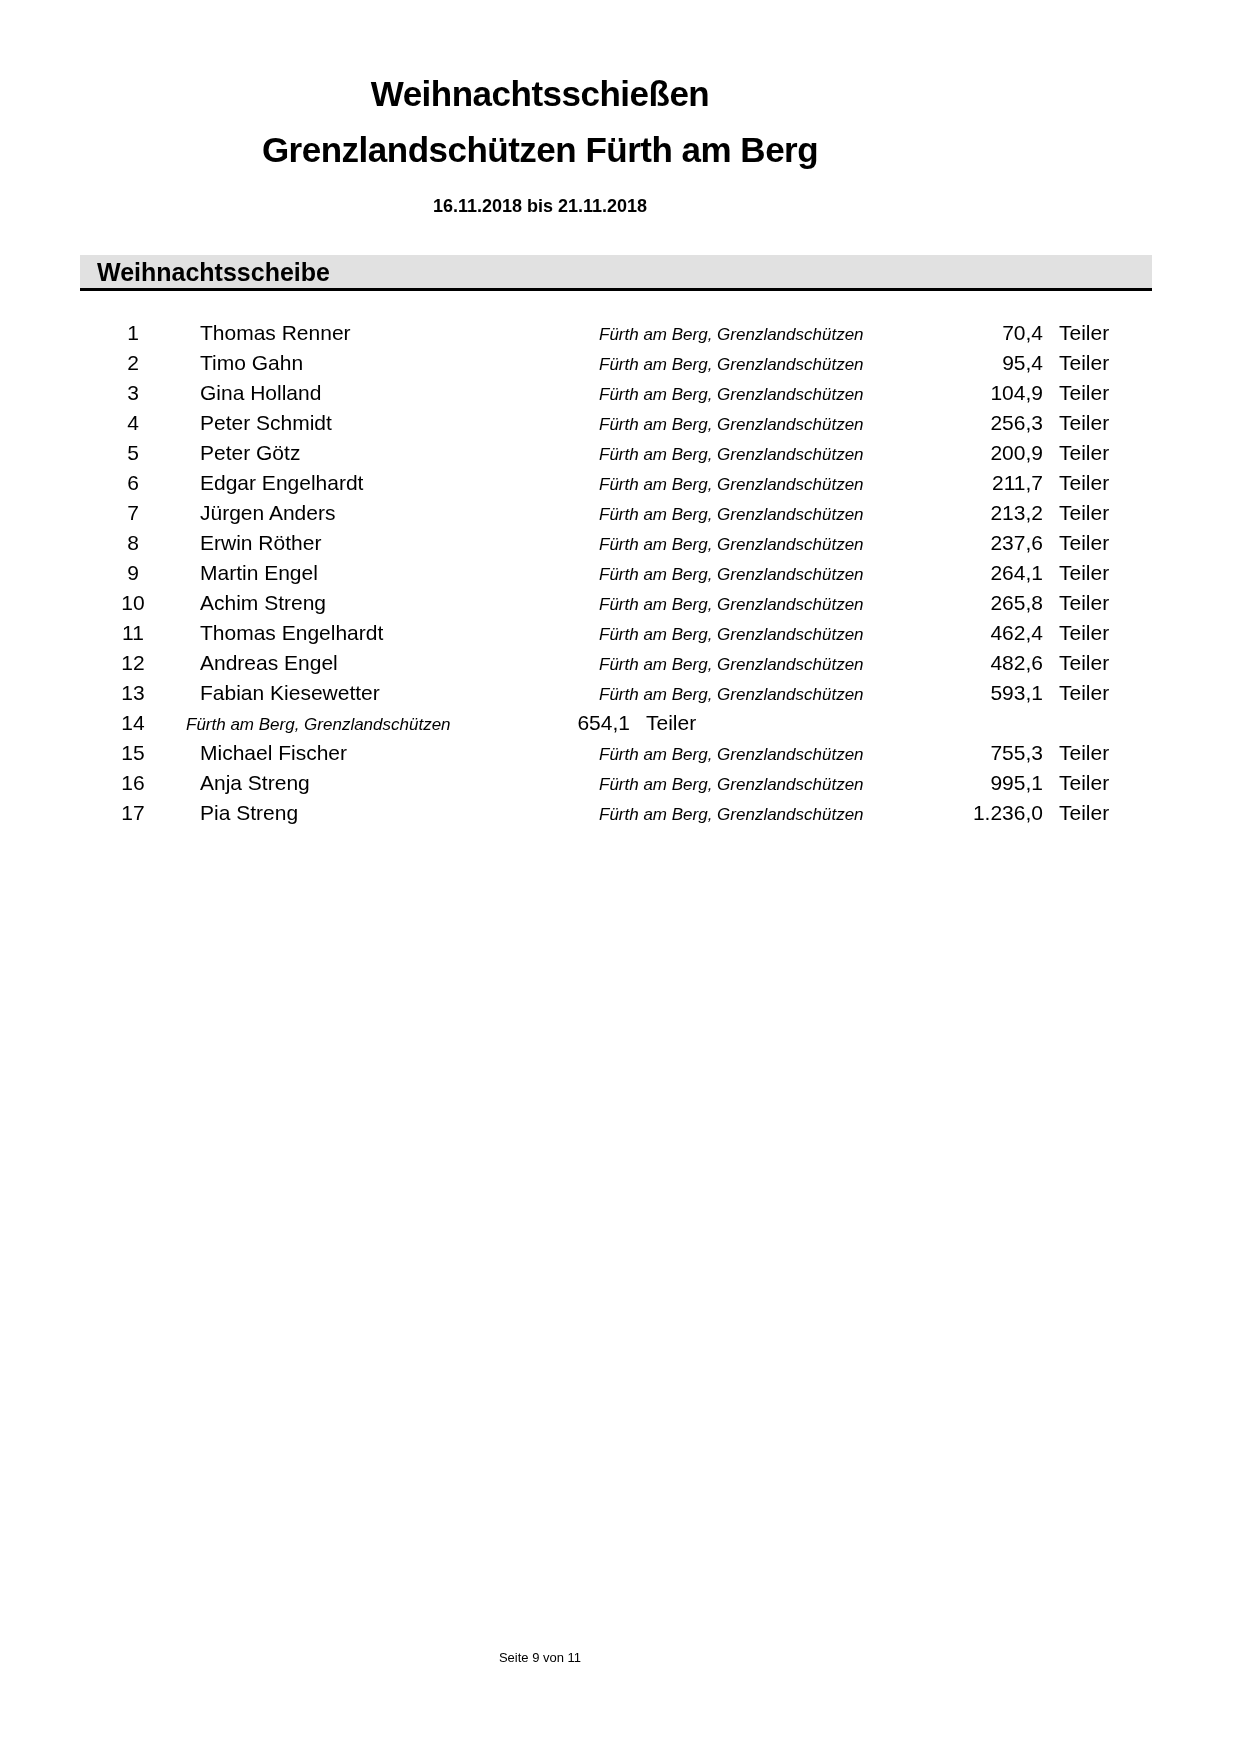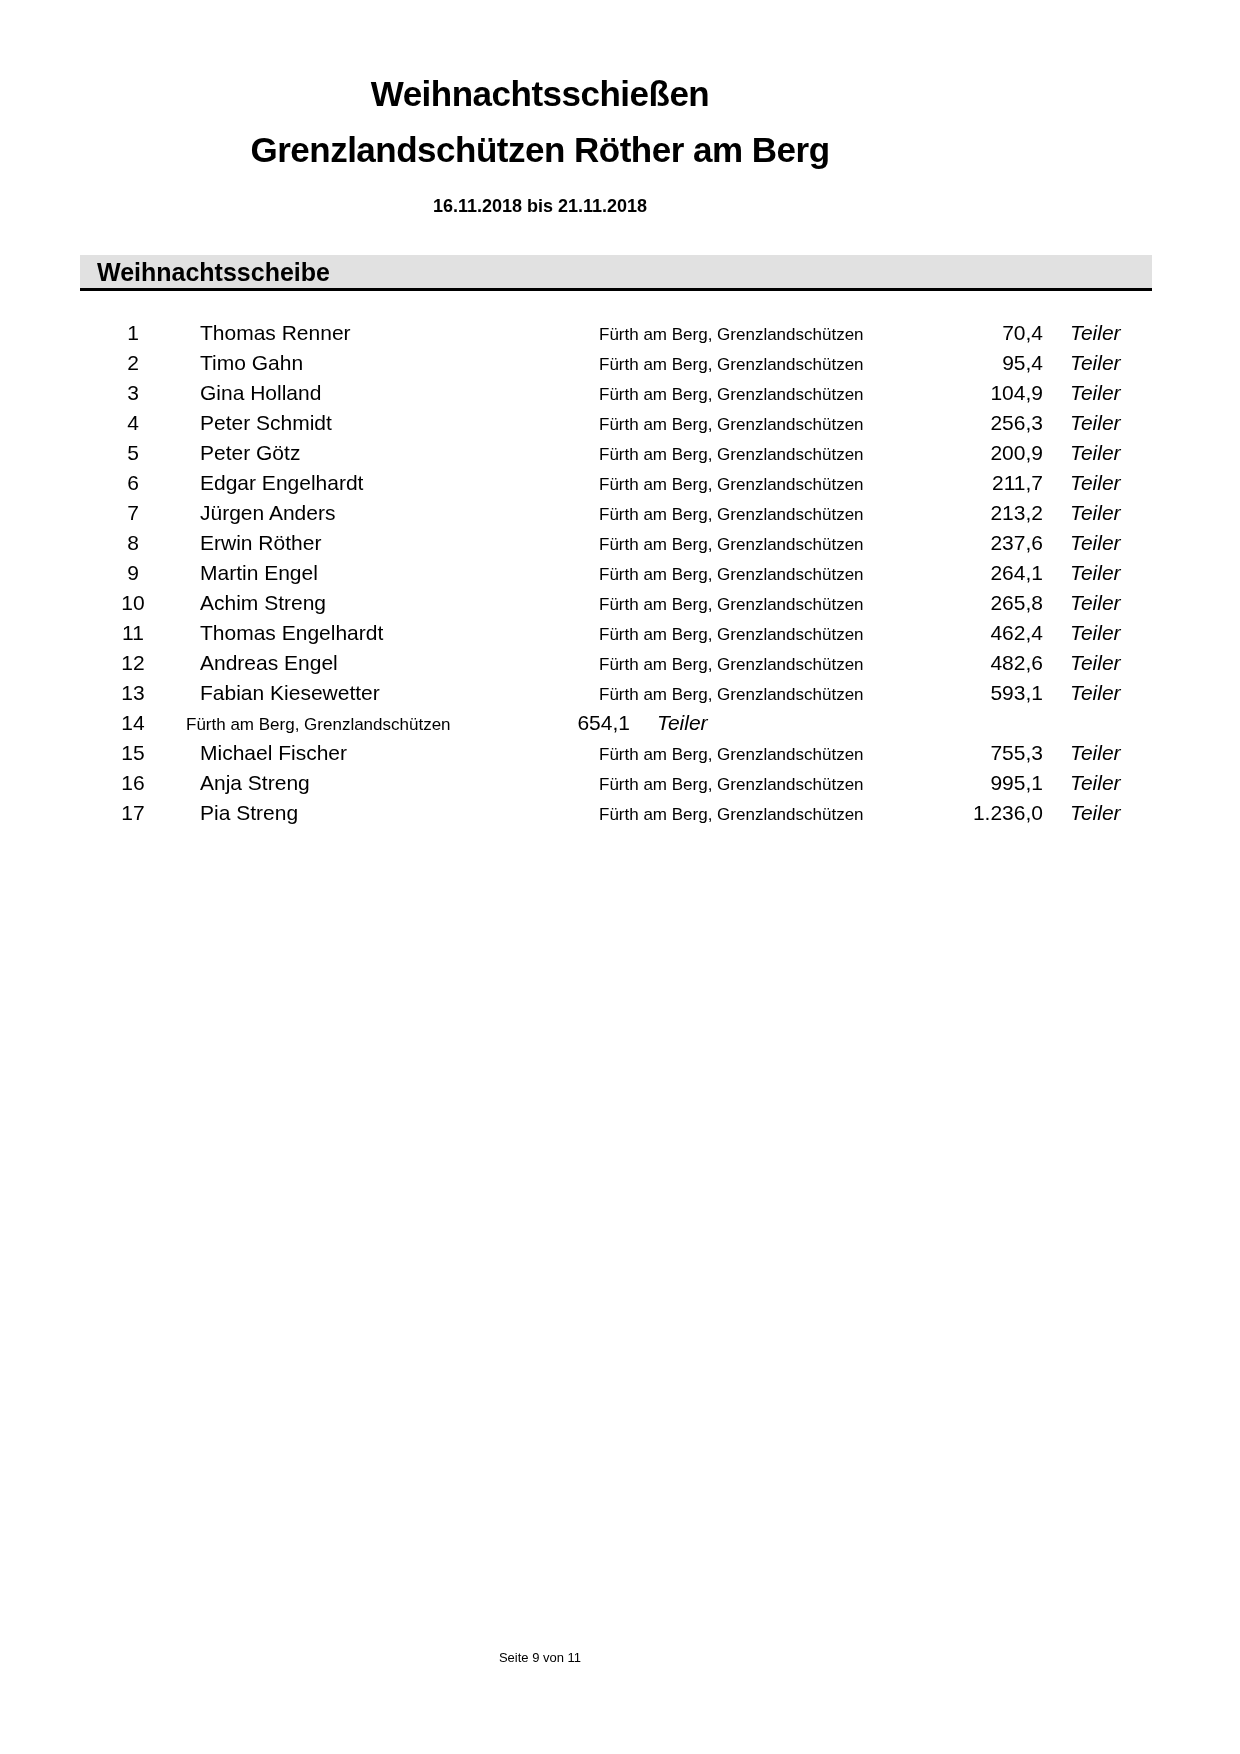--- a/index.html
+++ b/index.html
@@ -40,39 +40,39 @@
   }
   .row {
     display: flex;
     align-items: baseline;
     height: 30px;
     line-height: 30px;
     font-size: 21px;
   }
   .cell-rank  { width: 106px; text-align: center; flex: none; }
   .cell-name  { margin-left: 14px; width: 399px; flex: none; white-space: nowrap; overflow: hidden; }
-  .cell-club  { width: 330px; flex: none; font-size: 17px; white-space: nowrap; }
+  .cell-club  { width: 330px; flex: none; font-size: 17px; white-space: nowrap; font-style: italic; }
   .cell-score { width: 114px; flex: none; text-align: right; }
-  .cell-unit  { margin-left: 27px; width: 100px; flex: none; font-style: italic; }
+  .cell-unit  { margin-left: 16px; width: 100px; flex: none; }
 
   .footer {
     position: absolute;
     left: 0; top: 1650px;
     width: 1080px;
     text-align: center;
     font-size: 13px;
   }
 </style>
 </head>
 <body>
 
 <div class="page">
 
   <div class="heading title">Weihnachtsschießen</div>
-  <div class="heading subtitle">Grenzlandschützen Röther am Berg</div>
+  <div class="heading subtitle">Grenzlandschützen Fürth am Berg</div>
   <div class="heading daterange">16.11.2018 bis 21.11.2018</div>
 
   <div class="section-bar">
     <span>Weihnachtsscheibe</span>
   </div>
 
   <div class="table">
       <div class="row">
       <span class="cell-rank">1</span>
       <span class="cell-name">Thomas Renner</span>

